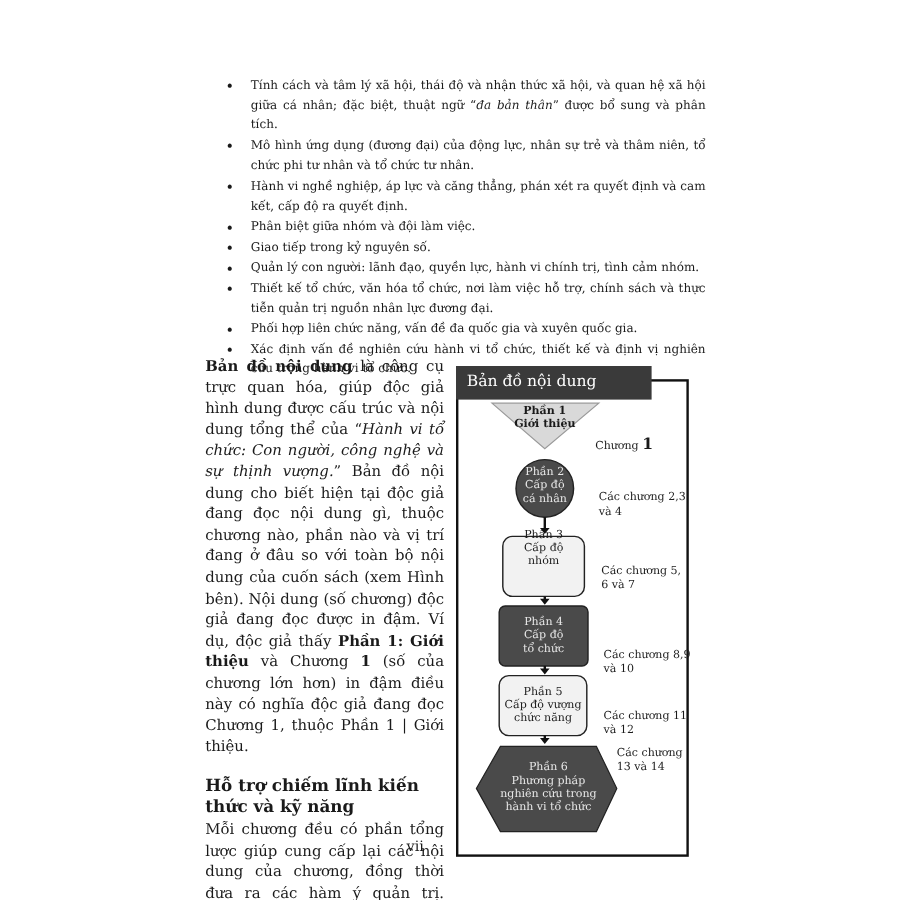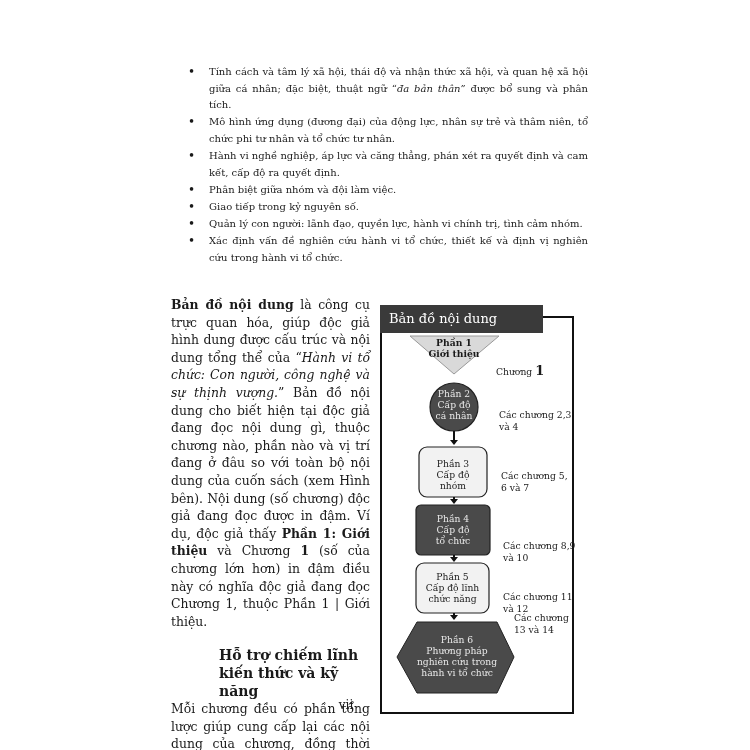--- a/index.html
+++ b/index.html
@@ -4,21 +4,21 @@
 <style>
   html, body { margin:0; padding:0; background:#ffffff; }
   body { width:750px; height:750px; position:relative; overflow:hidden;
          font-family:"DejaVu Serif", serif; color:#1a1a1a; }
   .bullets { position:absolute; left:188px; top:64px; width:400px; margin:0; padding:0; list-style:none;
              font-size:10px; line-height:16.6px; }
   .bullets li { position:relative; padding-left:21px; margin-bottom:0.5px; text-align:justify; }
   .bullets li::before { content:"•"; position:absolute; left:0; top:0; font-size:12px; }
   .left-col { position:absolute; left:171px; top:296px; width:199px; font-size:12.4px; line-height:17.6px; text-align:justify; }
   h3 { margin:0; font-size:14px; font-weight:bold; line-height:18px; text-align:left; }
-  .h3b { margin-top:16px;margin-left:48px; }
+  .h3b { margin-top:16px; }
   p { margin:0; }
   .page-num { position:absolute; left:0; width:692px; top:698px; text-align:center; font-size:12px; }
   .map { position:absolute; left:377px; top:300px; width:200px; height:416px; }
   .map-frame { position:absolute; left:3px; top:16px; width:194px; height:398px; border:2px solid #111; box-sizing:border-box; }
   .map-title { position:absolute; left:3px; top:5px; width:163px; height:28px; background:#3a3a3a; color:#fff;
                font-size:13px; line-height:28px; padding-left:9px; box-sizing:border-box; }
   .node { position:absolute; text-align:center; font-size:9.2px; line-height:11px; }
   .cap { position:absolute; font-size:9.2px; line-height:12px;margin-top:20px; }
   .arrow { position:absolute; width:1.5px; background:#111; }
   .arrow::after { content:""; position:absolute; left:-3.5px; bottom:-3px; border-left:4.2px solid transparent; border-right:4.2px solid transparent; border-top:5px solid #111; }
@@ -26,20 +26,22 @@
 </head>
 <body>
 
 <ul class="bullets">
   <li><span>Tính cách và tâm lý xã hội, thái độ và nhận thức xã hội, và quan hệ xã hội giữa cá nhân; đặc biệt, thuật ngữ “</span><i>đa bản thân</i><span>” được bổ sung và phân tích.</span></li>
   <li>Mô hình ứng dụng (đương đại) của động lực, nhân sự trẻ và thâm niên, tổ chức phi tư nhân và tổ chức tư nhân.</li>
   <li>Hành vi nghề nghiệp, áp lực và căng thẳng, phán xét ra quyết định và cam kết, cấp độ ra quyết định.</li>
   <li>Phân biệt giữa nhóm và đội làm việc.</li>
   <li>Giao tiếp trong kỷ nguyên số.</li>
   <li>Quản lý con người: lãnh đạo, quyền lực, hành vi chính trị, tình cảm nhóm.</li>
+  <li>Thiết kế tổ chức, văn hóa tổ chức, nơi làm việc hỗ trợ, chính sách và thực tiễn quản trị nguồn nhân lực đương đại.</li>
+  <li>Phối hợp liên chức năng, vấn đề đa quốc gia và xuyên quốc gia.</li>
   <li>Xác định vấn đề nghiên cứu hành vi tổ chức, thiết kế và định vị nghiên cứu trong hành vi tổ chức.</li>
 </ul>
 
 <div class="left-col">
   <p><b>Bản đồ nội dung</b><span> là công cụ trực quan hóa, giúp độc giả hình dung được cấu trúc và nội dung tổng thể của “</span><i>Hành vi tổ chức: Con người, công nghệ và sự thịnh vượng.</i><span>” Bản đồ nội dung cho biết hiện tại độc giả đang đọc nội dung gì, thuộc chương nào, phần nào và vị trí đang ở đâu so với toàn bộ nội dung của cuốn sách (xem Hình bên). Nội dung (số chương) độc giả đang đọc được in đậm. Ví dụ, độc giả thấy </span><b>Phần 1: Giới thiệu</b><span> và Chương </span><b>1</b><span> (số của chương lớn hơn) in đậm điều này có nghĩa độc giả đang đọc Chương 1, thuộc Phần 1 | Giới thiệu.</span></p>
   <h3 class="h3b">Hỗ trợ chiếm lĩnh kiến thức và kỹ năng</h3>
   <p>Mỗi chương đều có phần tổng lược giúp cung cấp lại các nội dung của chương, đồng thời đưa ra các hàm ý quản trị. Hàm ý quản trị là cách ứng</p>
 </div>
 
 <div class="map">
@@ -71,21 +73,21 @@
   <div class="node" style="left:47px;top:88px;width:60px;color:#e8e8e8;">
     <div>Phần 2</div>
     <div>Cấp độ</div>
     <div>cá nhân</div>
   </div>
   <div class="cap" style="left:122px;top:89px;">
     <div>Các chương 2,3</div>
     <div>và 4</div>
   </div>
 
-  <div class="node" style="left:42px;top:158px;width:68px;">
+  <div class="node" style="left:42px;top:140px;width:68px;">
     <div>Phần 3</div>
     <div>Cấp độ</div>
     <div>nhóm</div>
   </div>
   <div class="cap" style="left:124px;top:150px;">
     <div>Các chương 5,</div>
     <div>6 và 7</div>
   </div>
 
   <div class="node" style="left:39px;top:213px;width:74px;color:#e8e8e8;">
@@ -93,33 +95,33 @@
     <div>Cấp độ</div>
     <div>tổ chức</div>
   </div>
   <div class="cap" style="left:126px;top:220px;">
     <div>Các chương 8,9</div>
     <div>và 10</div>
   </div>
 
   <div class="node" style="left:39px;top:271px;width:73px;">
     <div>Phần 5</div>
-    <div>Cấp độ lĩnh</div>
+    <div>Cấp độ vượng</div>
     <div>chức năng</div>
   </div>
   <div class="cap" style="left:126px;top:271px;">
     <div>Các chương 11</div>
     <div>và 12</div>
   </div>
 
   <div class="node" style="left:30px;top:334px;width:100px;color:#e8e8e8;">
     <div>Phần 6</div>
     <div>Phương pháp</div>
     <div>nghiên cứu trong</div>
     <div>hành vi tổ chức</div>
   </div>
-  <div class="cap" style="left:137px;top:292px;">
+  <div class="cap" style="left:137px;top:302px;">
     <div>Các chương</div>
     <div>13 và 14</div>
   </div>
 </div>
 
 <div class="page-num">vii</div>
 
 </body></html>

